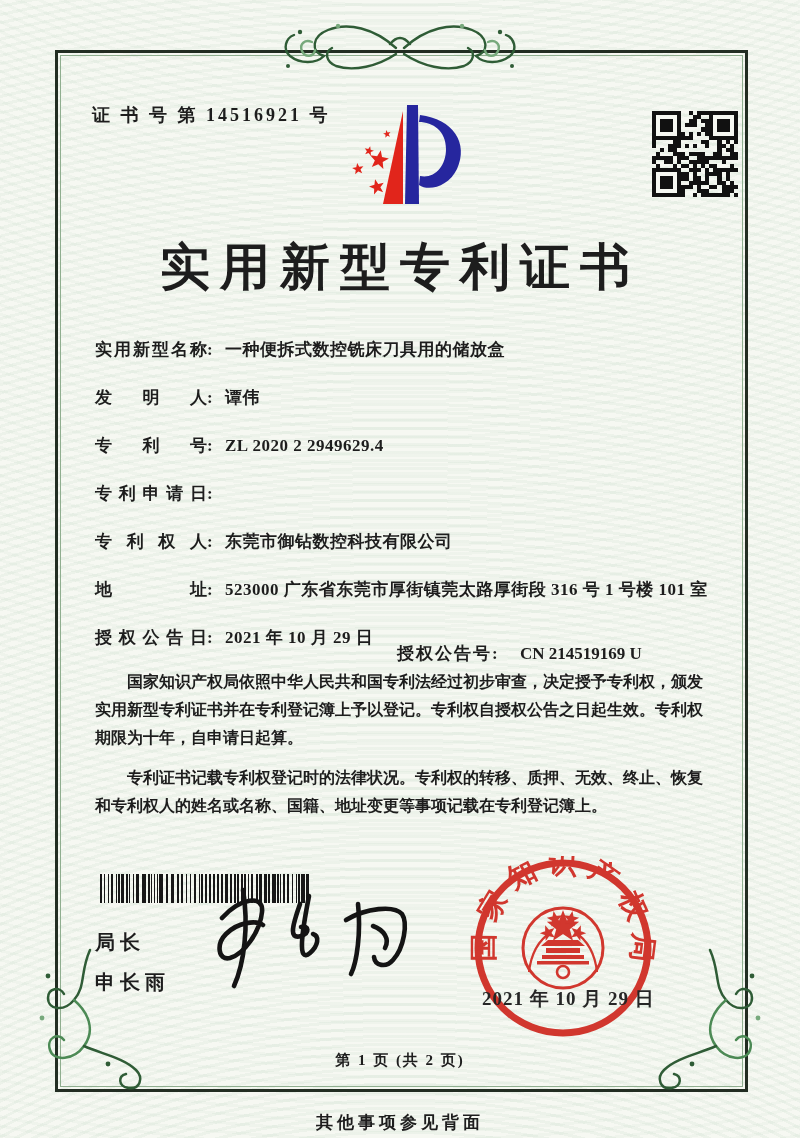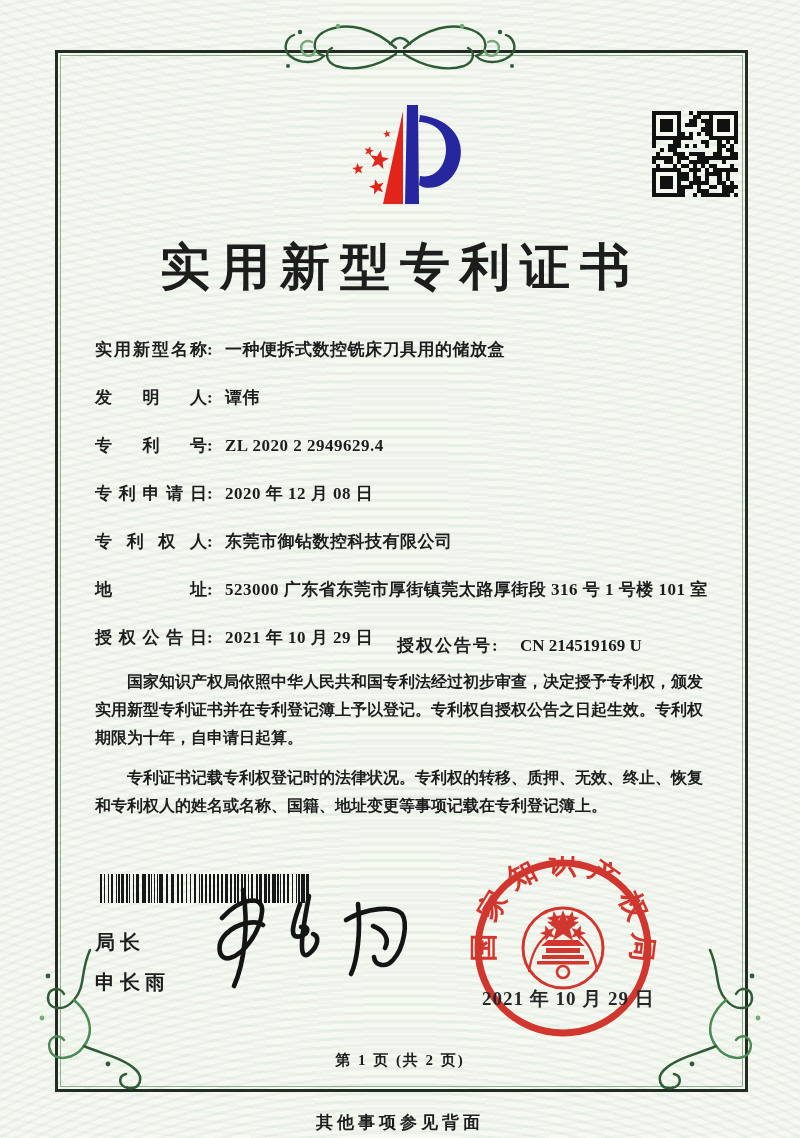--- a/index.html
+++ b/index.html
@@ -21,21 +21,21 @@
   .abs{position:absolute;}
   .cert-no{left:92px;top:103px;font-size:18px;font-weight:700;letter-spacing:3px;}
   .logo{left:323px;top:90px;width:150px;height:142px;}
   .qr{left:644px;top:103px;width:102px;height:102px;}
   .title{left:0;width:800px;top:234px;text-align:center;font-size:50px;font-weight:700;letter-spacing:10px;}
   .fields{left:95px;top:335px;width:620px;font-size:17px;font-weight:600;}
   .frow{display:flex;margin-bottom:19px;line-height:29px;position:relative;}
   .flabel{display:inline-block;width:112px;flex:none;text-align:justify;text-align-last:justify;}
   .fcolon{flex:none;width:12px;}
   .fvalue{flex:1;margin-left:6px;letter-spacing:.5px;}
-  .group2{position:absolute;left:302px;top:8px;display:flex;line-height:29px;}
+  .group2{position:absolute;left:302px;top:16px;display:flex;line-height:29px;}
   .group2 .flabel2{letter-spacing:2px;}
   .paras{left:95px;top:668px;width:618px;font-size:16px;font-weight:600;line-height:28px;}
   .paras p{margin:0 0 12px;text-indent:2em;}
   .barcode{left:100px;top:874px;width:212px;height:29px;}
   .bureau-title{left:95px;top:929px;font-size:20px;font-weight:700;letter-spacing:5px;}
   .bureau-name{left:95px;top:969px;font-size:20px;font-weight:700;letter-spacing:5px;}
   .signature{left:196px;top:878px;width:240px;height:122px;}
   .seal{left:470px;top:856px;width:190px;height:190px;opacity:.93;}
   .seal-date{left:482px;top:986px;font-size:19px;font-weight:700;letter-spacing:1px;color:#262626;}
   .page-num{left:0;width:800px;top:1051px;text-align:center;font-size:15px;font-weight:600;letter-spacing:2px;}
@@ -85,20 +85,21 @@
     <g transform="translate(120,0) scale(-1,1)">
       <path d="M62,4 C52,26 58,40 46,54 C36,66 20,64 20,52 C20,42 32,40 36,48"></path>
       <path d="M46,54 C60,66 68,84 56,100 C46,114 26,116 22,104 C18,92 30,86 36,94" stroke="#4c8a55"></path>
       <path d="M56,100 C74,108 96,112 108,124 C116,132 112,144 100,142 C90,140 90,130 98,128"></path>
       <circle cx="20" cy="30" r="2.4" fill="#2f5c36" stroke="none"></circle>
       <circle cx="14" cy="72" r="2.4" fill="#77a97c" stroke="none"></circle>
       <circle cx="80" cy="118" r="2.4" fill="#2f5c36" stroke="none"></circle>
     </g>
   </svg>
 
+  <div class="abs cert-no">证 书 号 第 14516921 号</div>
 
   <svg class="abs logo" viewBox="0 0 150 140">
     <g fill="#e1251b">
       <use href="#star5" transform="translate(64,43) scale(4) rotate(-12)"></use>
       <use href="#star5" transform="translate(46,60) scale(5) rotate(14)"></use>
       <use href="#star5" transform="translate(35,78) scale(6) rotate(-8)"></use>
       <use href="#star5" transform="translate(56,69) scale(10) rotate(10)"></use>
       <use href="#star5" transform="translate(54,96) scale(8) rotate(-14)"></use>
       <path d="M80,20 L60,113 L80,113 Z"></path>
     </g>
@@ -292,21 +293,20 @@
       <span class="fvalue">谭伟</span>
     </div>
     <div class="frow">
       <span class="flabel">专利号</span>
         <span class="fcolon">:</span>
       <span class="fvalue">ZL 2020 2 2949629.4</span>
     </div>
     <div class="frow">
       <span class="flabel">专利申请日</span>
         <span class="fcolon">:</span>
-      <span class="fvalue">2020 年 12 月 08 日</span>
     </div>
     <div class="frow">
       <span class="flabel">专利权人</span>
         <span class="fcolon">:</span>
       <span class="fvalue">东莞市御钻数控科技有限公司</span>
     </div>
     <div class="frow">
       <span class="flabel">地址</span>
         <span class="fcolon">:</span>
       <span class="fvalue">523000 广东省东莞市厚街镇莞太路厚街段 316 号 1 号楼 101 室</span>

